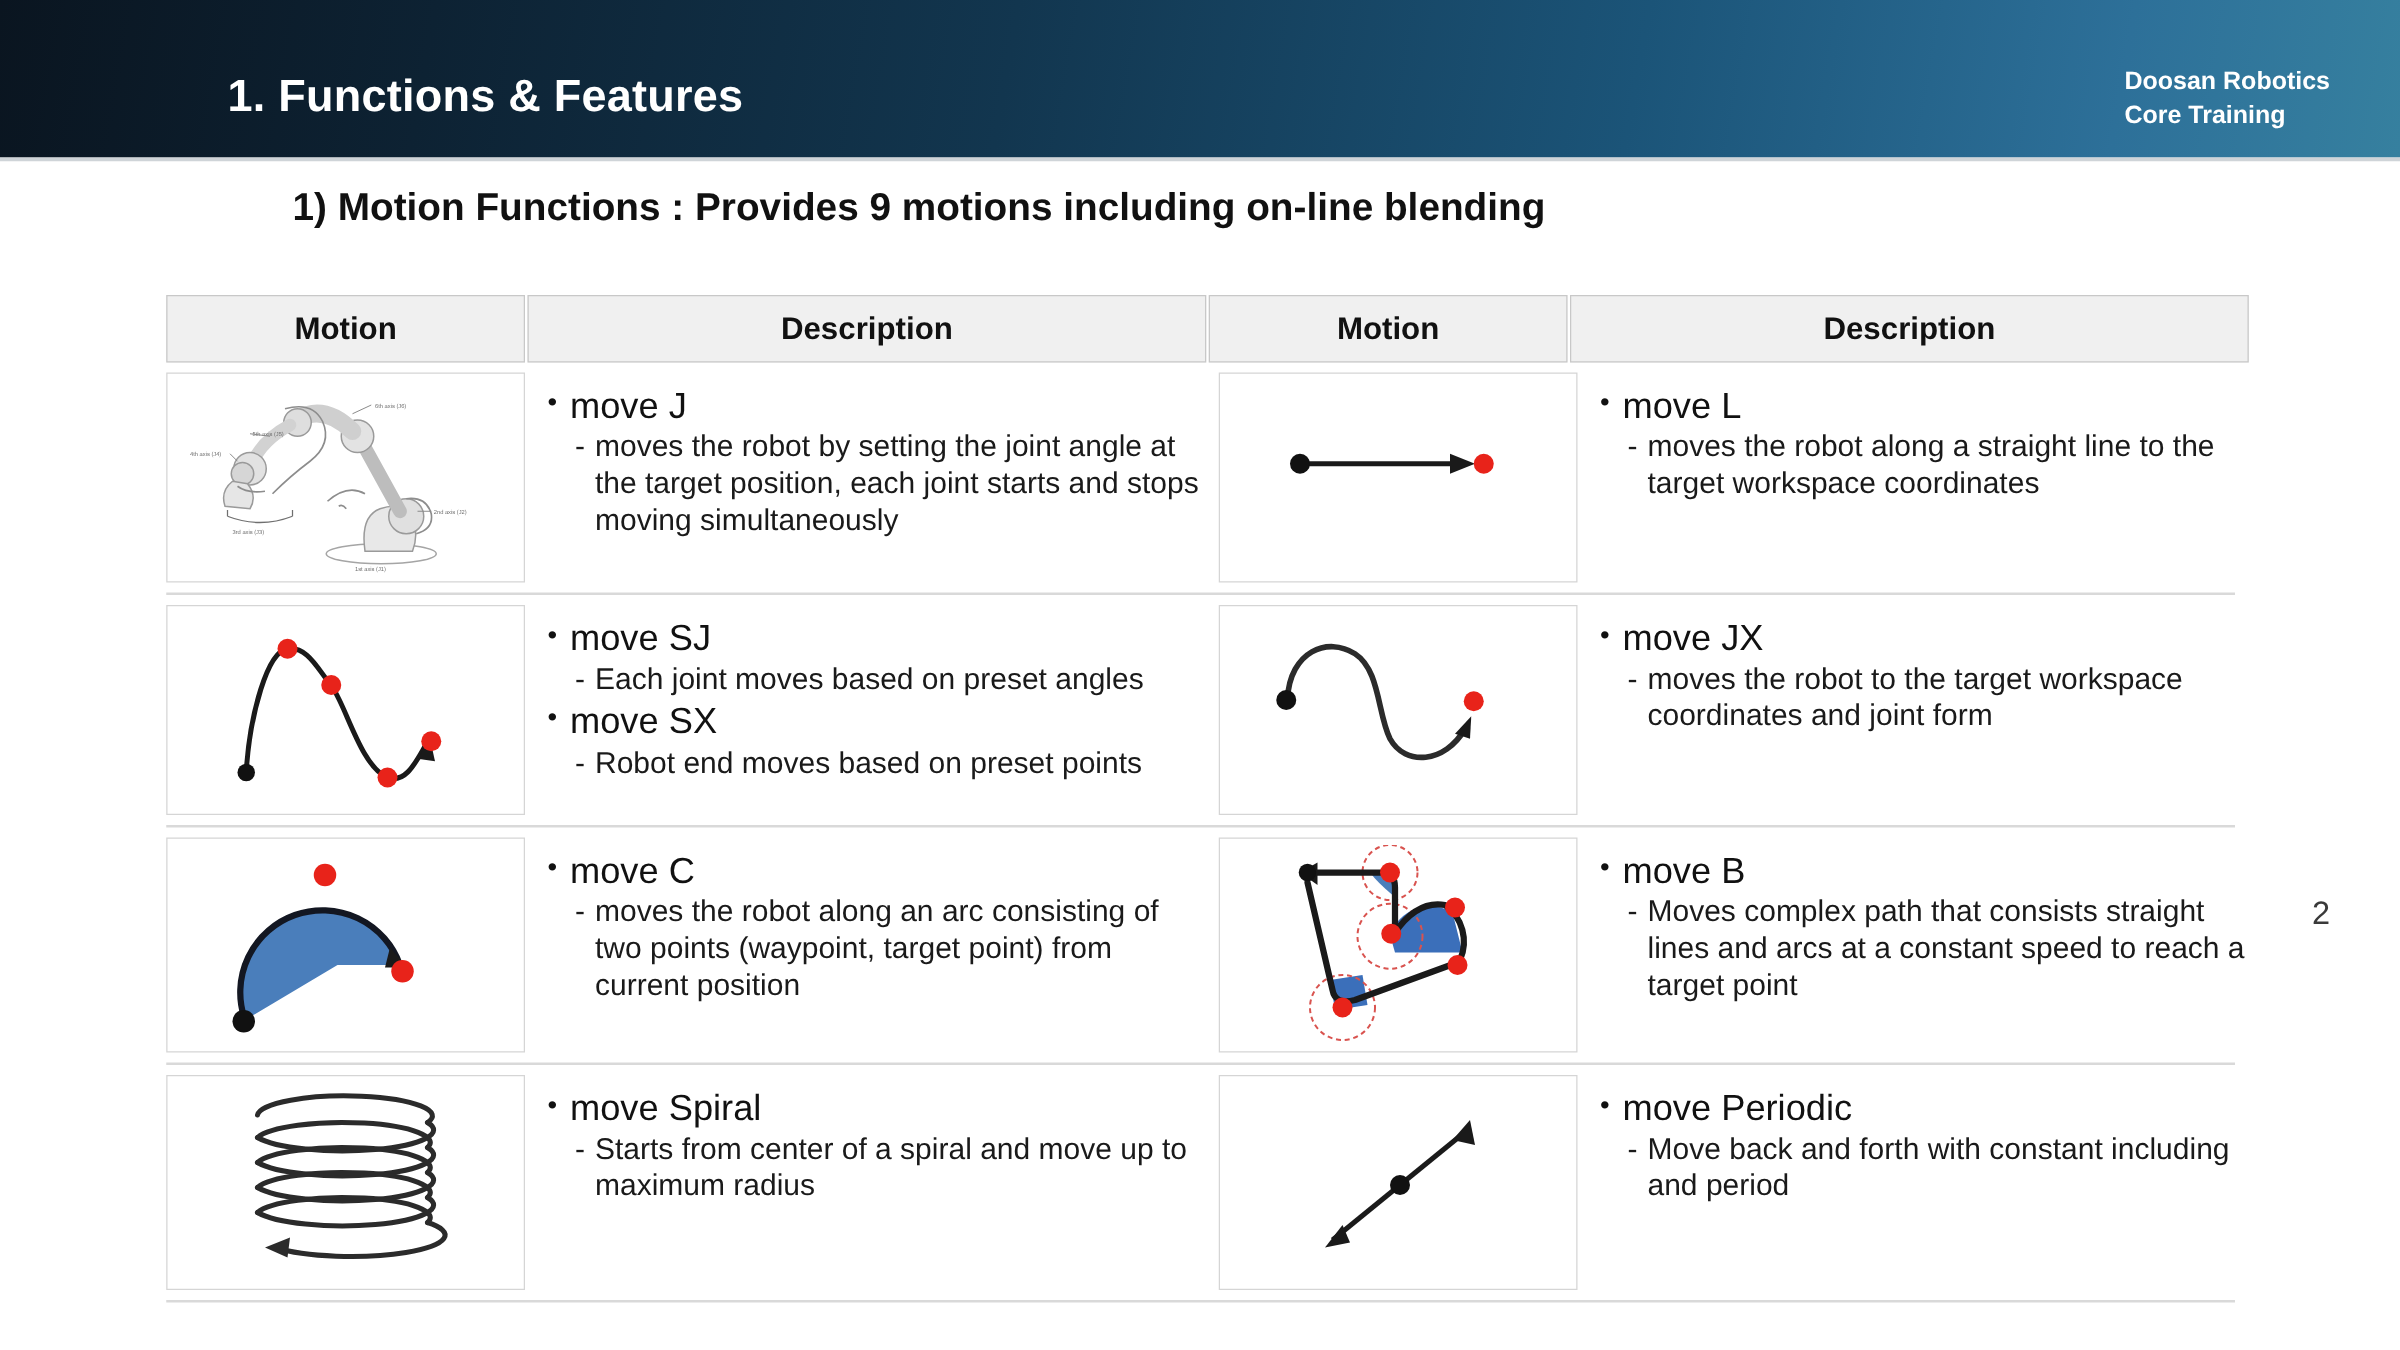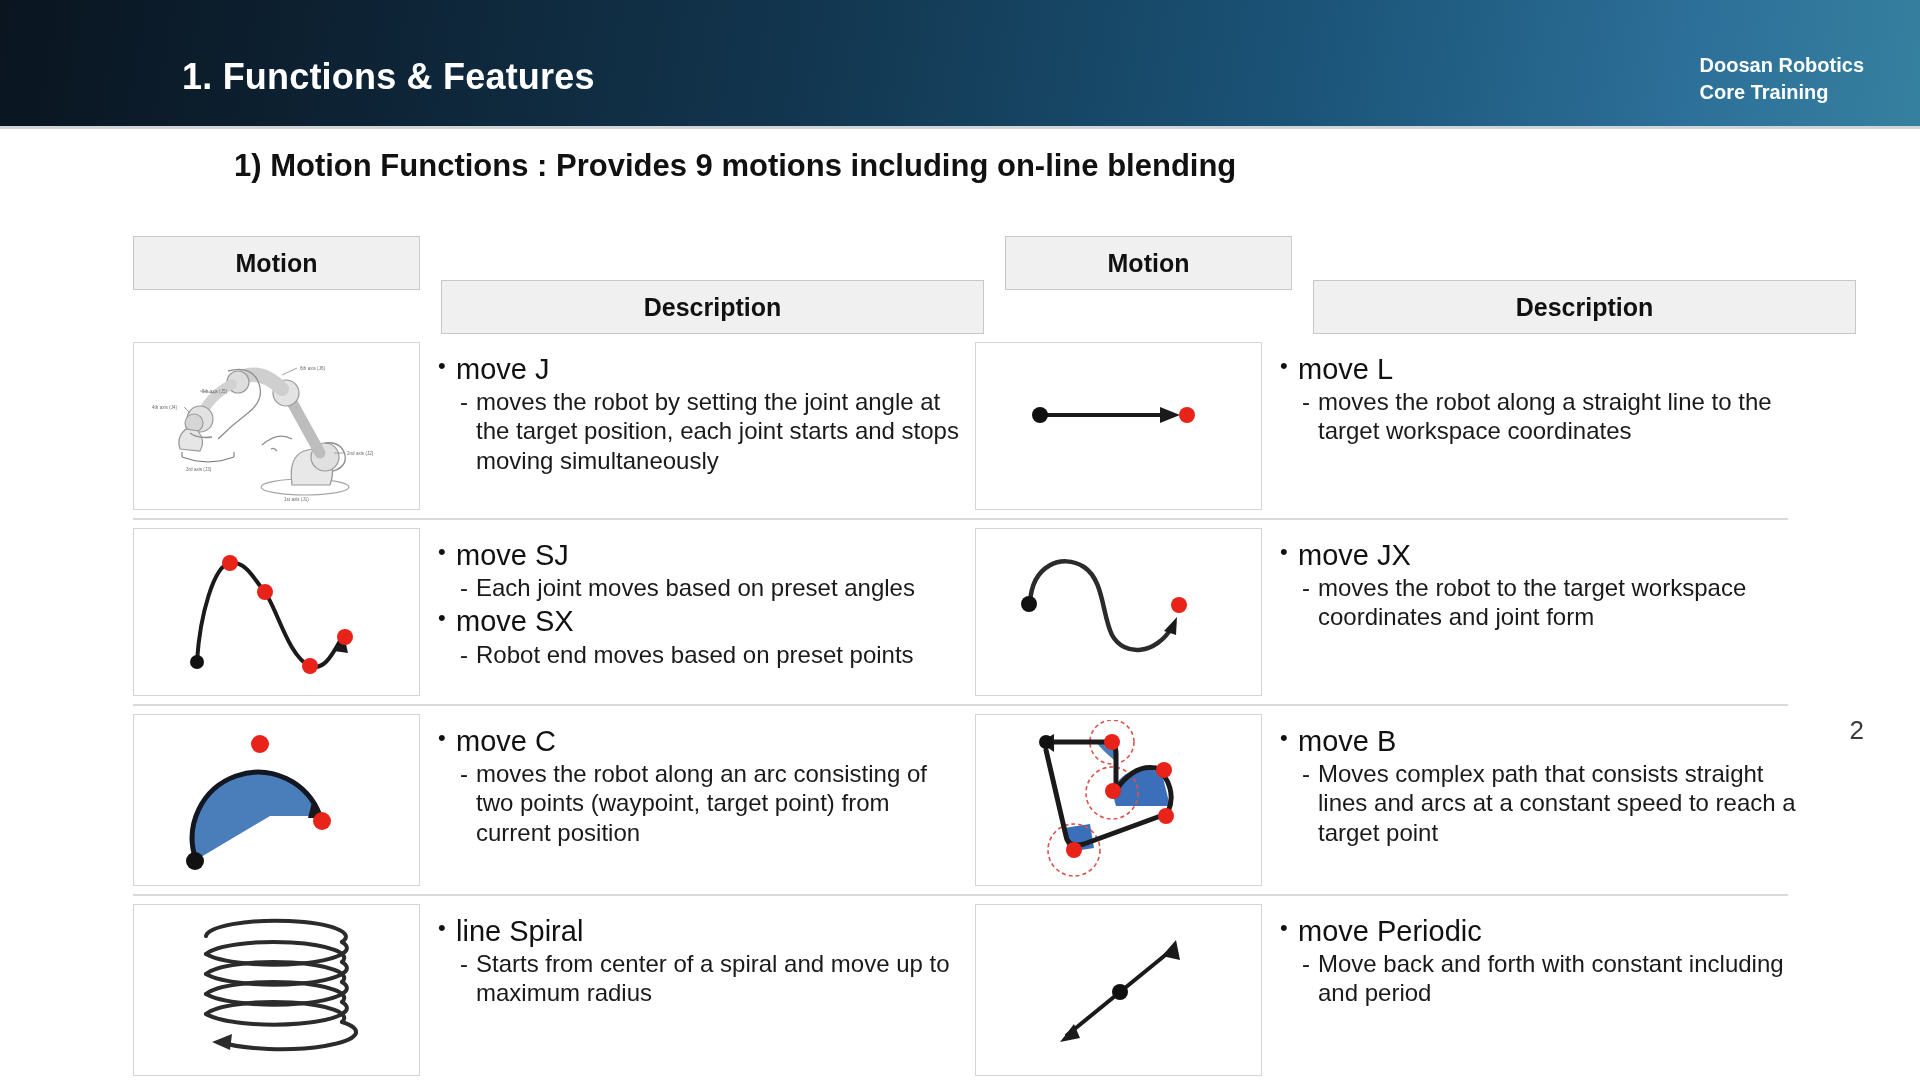--- a/index.html
+++ b/index.html
@@ -34,29 +34,29 @@
   
   .subtitle {
     position: absolute; left: 198px; top: 148px;
     font-size: 31px; font-weight: bold; color: #111111;
     white-space: nowrap;
     margin-left: 36px;
   }
 
   
   .table { position: absolute; left: 133px; top: 236px; width: 1655px; }
-  .thead { display: flex; gap: 21px; }
+  .thead { display: flex; gap: 2px; }
   .th {
     height: 54px; background: #f0f0f0;
     border: 1px solid #c8c8c8;
     display: flex; align-items: center; justify-content: center;
     font-size: 25px; font-weight: bold; color: #111;
   }
   .col-m { width: 287px; flex: 0 0 287px; }
-  .col-d { width: 543px; flex: 0 0 543px; margin-top: 44px; }
+  .col-d { width: 543px; flex: 0 0 543px; }
 
   .row { display: flex; gap: 6px; align-items: stretch; position: relative; }
   .row-sep {
     height: 2px; background: #d9d9d9; margin: 0 0 0 0; width: 1655px;
   }
   .cell-fig {
     width: 287px; flex: 0 0 287px;
     border: 1px solid #d5d5d5; background: #fff;
     display: flex; align-items: center; justify-content: center;
     padding: 4px;
@@ -344,21 +344,21 @@
             <path d="M64 104 A70 16 0 1 1 200 112"></path>
             <path d="M200 112 A70 16 0 1 1 78 132"></path>
           </g>
           <polygon points="90 124 70 132 88 140" fill="#2b2b2b"></polygon>
         </svg>
       </div>
       <div class="cell-desc">
         <div class="item">
           <div class="item-title">
             <span class="bullet">•</span>
-            <span>line Spiral</span>
+            <span>move Spiral</span>
           </div>
           <div class="item-sub">
             <span class="dash">-</span>
             <span class="txt">Starts from center of a spiral and move up to maximum radius</span>
           </div>
         </div>
       </div>
 
       <div class="cell-fig">
         <svg width="270" height="160" viewBox="0 0 270 160">

